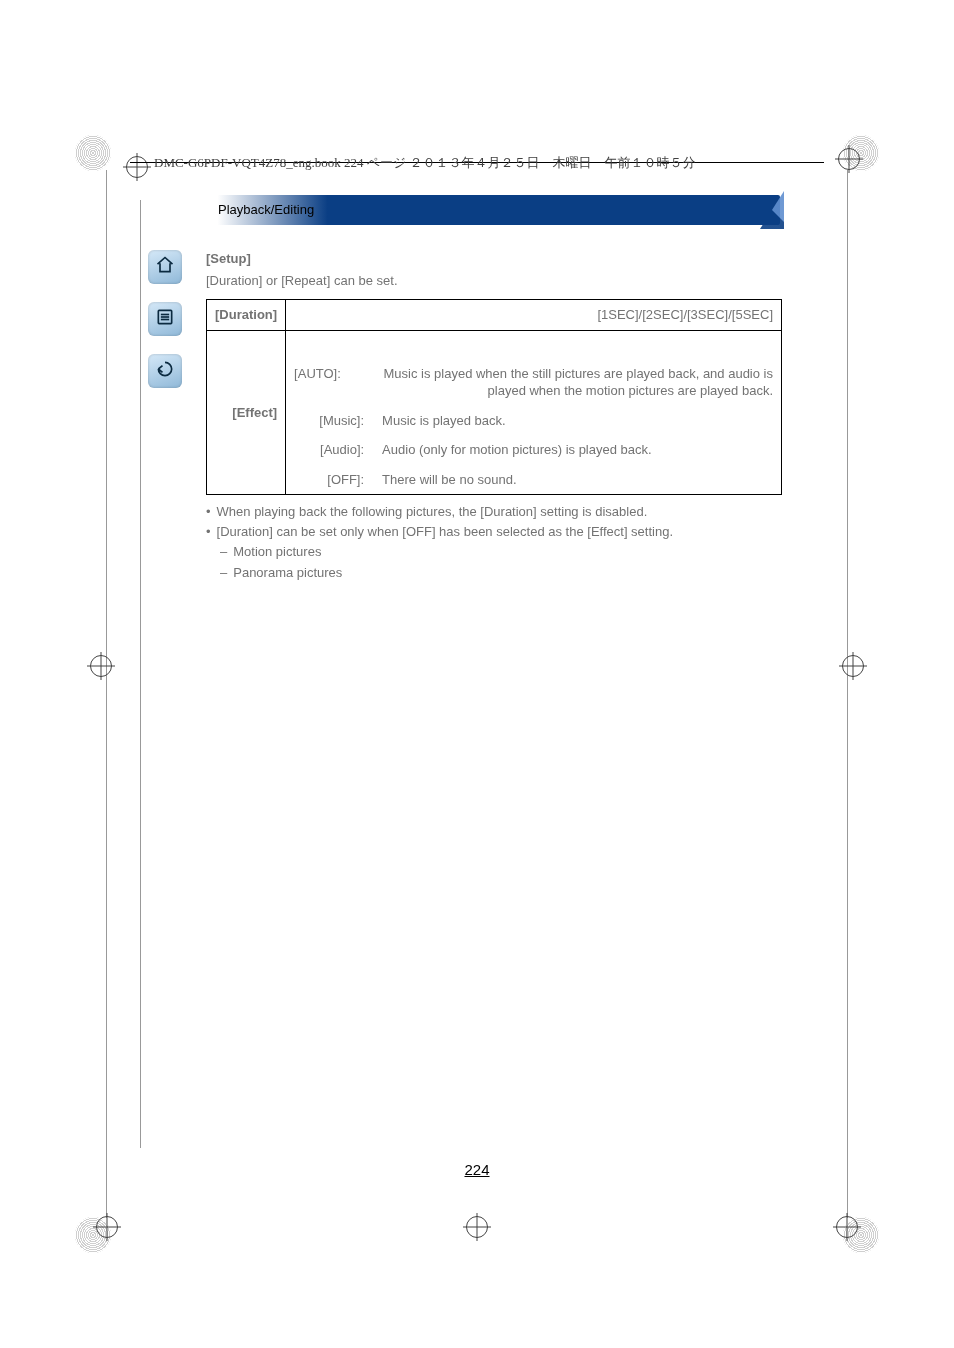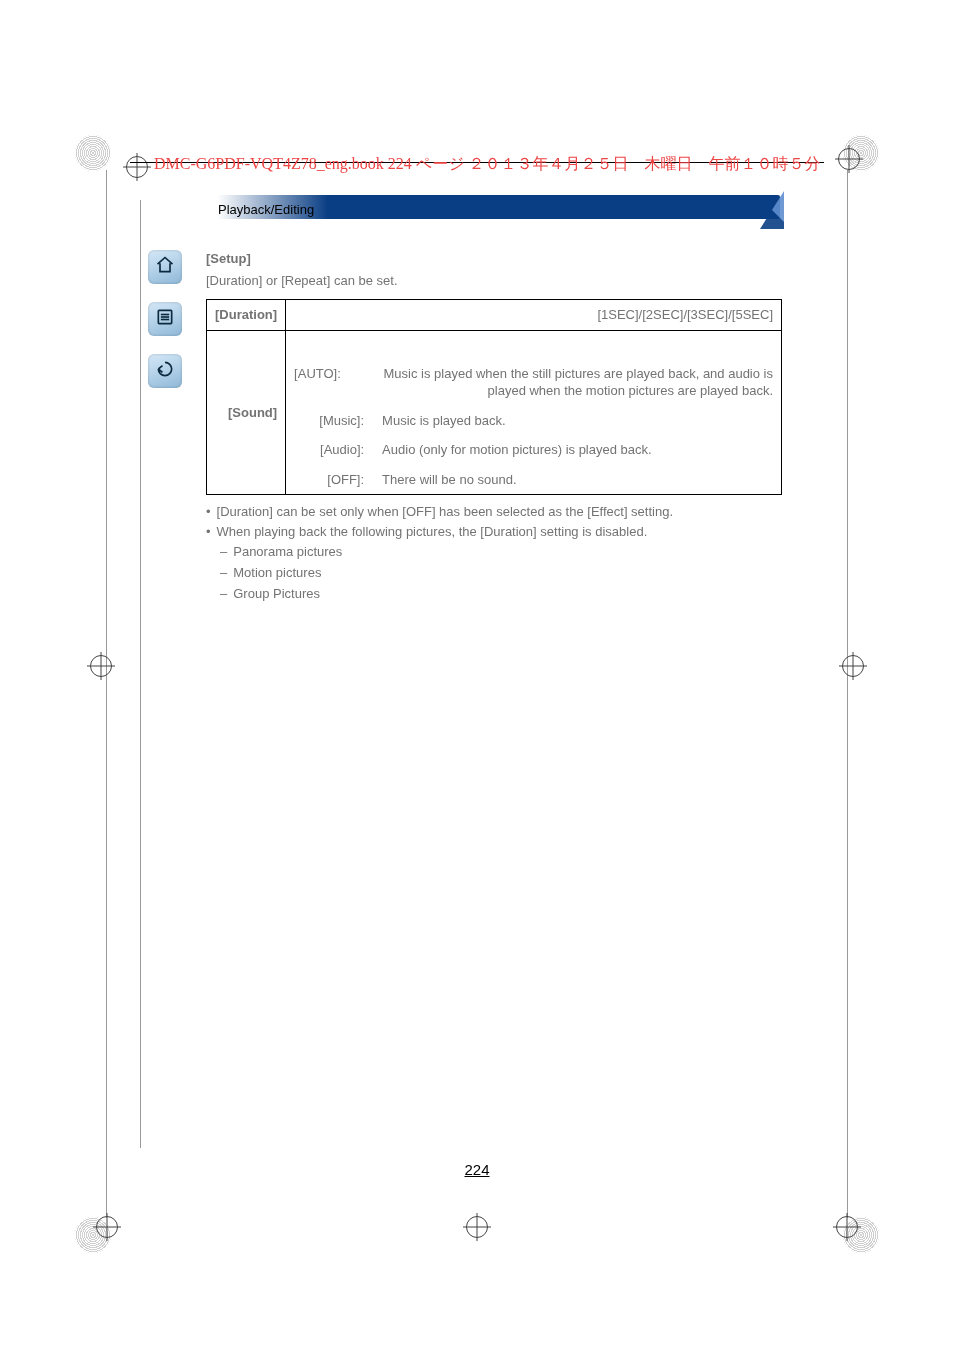--- a/index.html
+++ b/index.html
@@ -56,39 +56,39 @@
   .vline-left-inner { position:absolute; top:200px; bottom:200px; left:140px; width:1px; background:#999;}
 
   
   .header-line {
     position:absolute; top:162px; left:130px; right:130px;
     border-top:1px solid #000;
   }
   .header-text {
     position:absolute; top:154px; left:154px;
     font-family: "MS Mincho","Hiragino Mincho ProN",serif;
-    font-size:16px; color:#ef4444;
+    font-size:13px; color:#404040;
   }
 
   
   .sidebar-icons {
     position:absolute; left:148px; top:250px;
     display:flex; flex-direction:column; gap:18px;
   }
   .icon-btn {
     width:34px; height:34px; border-radius:6px;
     background:linear-gradient(160deg,#d6e9f8,#8fb8d8);
     box-shadow:inset 0 0 3px rgba(0,0,0,.2);
     display:flex; align-items:center; justify-content:center;
   }
   .icon-btn svg { width:20px; height:20px; stroke:#0b2a40; stroke-width:2; fill:none; }
 
   
   .section-banner {
-    position:absolute; top:195px; left:200px; width:580px; height:24px;
+    position:absolute; top:195px; left:200px; width:580px; height:30px;
     background:linear-gradient(to right,#fff 0%,#fff 3%,#0a3e84 22%,#0a3e84 100%);
     border-radius:0 2px 2px 0;
   }
   .section-banner .accent {
     position:absolute; right:-4px; top:-4px; width:24px; height:38px;
     background:linear-gradient(45deg,#0a3e84 49%,#5f8ecf 51%);
     clip-path:polygon(0 100%,100% 100%,100% 0);
     opacity:.9;
   }
   .section-banner-text{
@@ -215,21 +215,21 @@
   <div class="setup-heading">[Setup]</div>
   <div>[Duration] or [Repeat] can be set.</div>
 
   <table class="settings">
     <tbody>
     <tr>
       <td class="row-label">[Duration]</td>
       <td>[1SEC]/[2SEC]/[3SEC]/[5SEC]</td>
     </tr>
     <tr>
-      <td class="row-label" style="vertical-align:middle">[Sound]</td>
+      <td class="row-label" style="vertical-align:middle">[Effect]</td>
       <td>
         <div class="sound-rows">
           <div class="sound-row">
             <div class="sound-key">[AUTO]:</div>
             <div>Music is played when the still pictures are played back, and audio is played when the motion pictures are played back.</div>
           </div>
           <div class="sound-row">
             <div class="sound-key">[Music]:</div>
             <div>Music is played back.</div>
           </div>
@@ -242,30 +242,27 @@
             <div>There will be no sound.</div>
           </div>
         </div>
       </td>
     </tr>
   </tbody>
     </table>
 
   <div class="notes">
     <div class="bullet">
+        <span>When playing back the following pictures, the [Duration] setting is disabled.</span>
+      </div>
+    <div class="bullet">
         <span>[Duration] can be set only when [OFF] has been selected as the [Effect] setting.</span>
       </div>
-    <div class="bullet">
-        <span>When playing back the following pictures, the [Duration] setting is disabled.</span>
+    <div class="dash">
+        <span>Motion pictures</span>
       </div>
     <div class="dash">
         <span>Panorama pictures</span>
       </div>
-    <div class="dash">
-        <span>Motion pictures</span>
-      </div>
-    <div class="dash">
-        <span>Group Pictures</span>
-      </div>
   </div>
 </div>
 
 <div class="page-number">224</div>
 
 </body></html>

